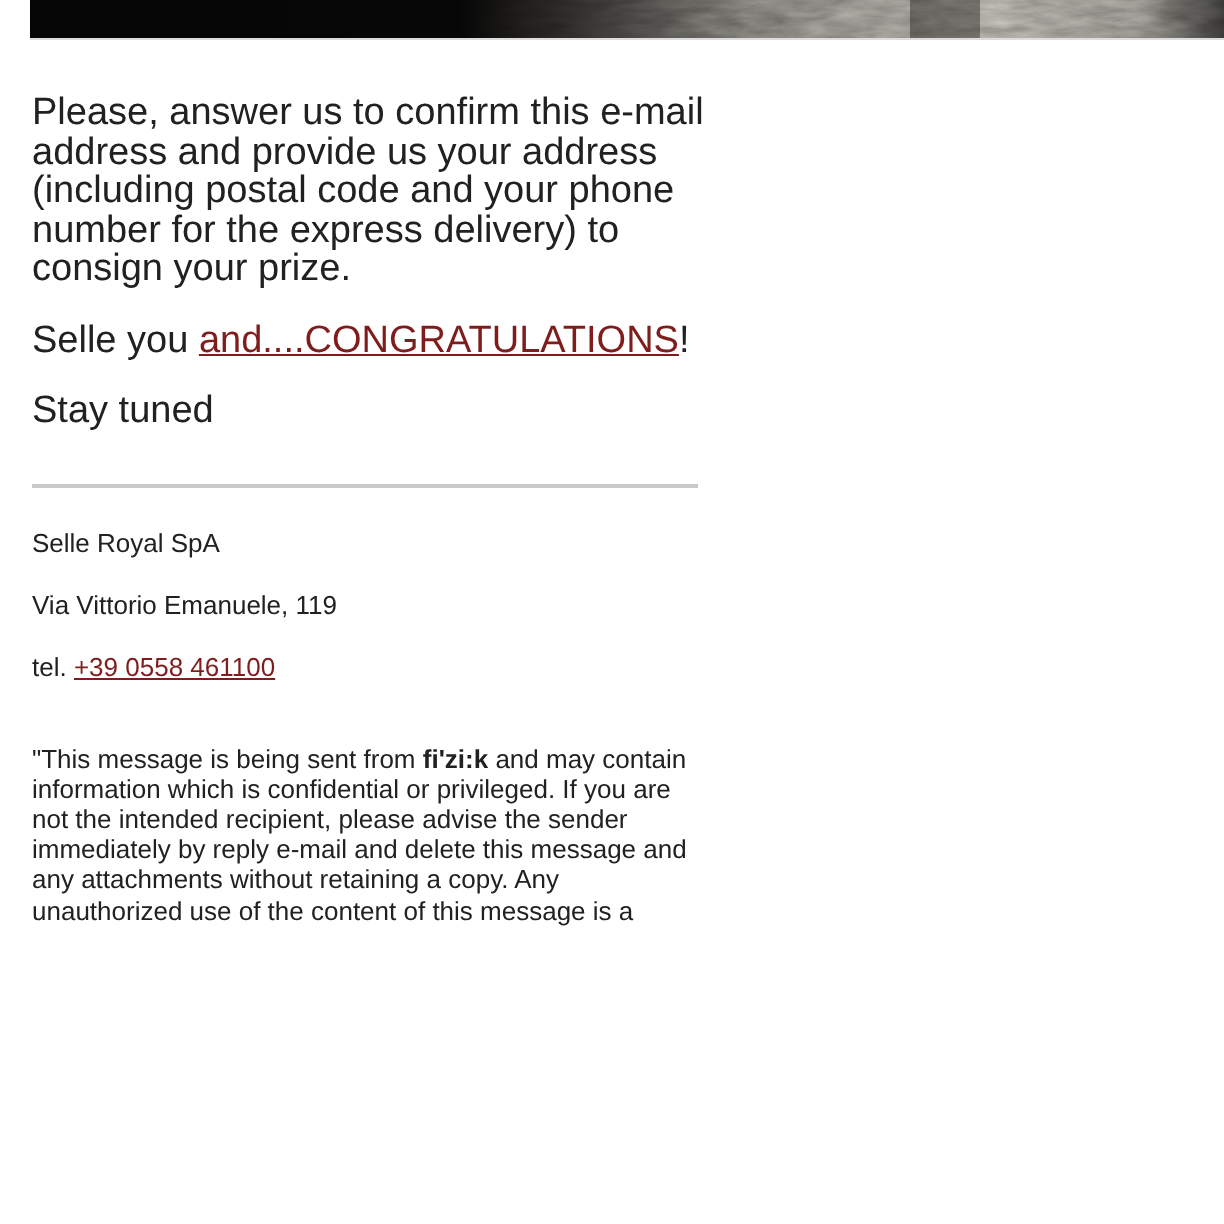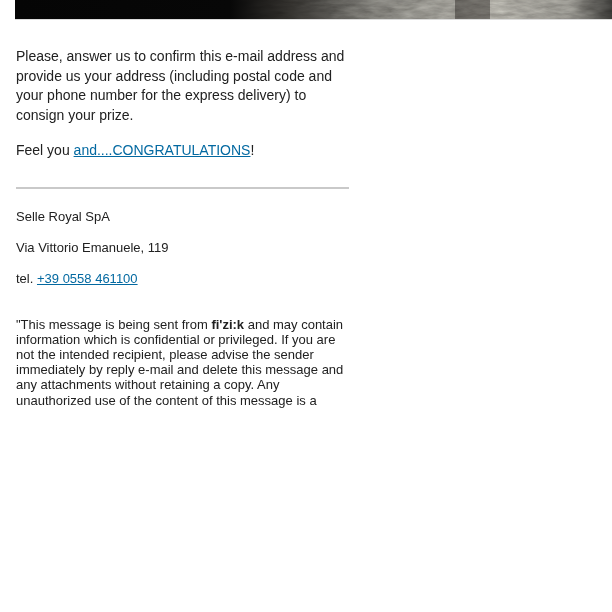--- a/index.html
+++ b/index.html
@@ -15,25 +15,25 @@
     height: 19px;
     border-bottom: 1px solid #dcdcdc;
   }
   .header-strip svg { display: block; width: 100%; height: 19px; }
 
   .content { padding: 27px 0 0 16px; }
 
   .main p {
     width: 337px;
     margin: 0 0 16px 0;
-    font-size: 14px;
+    font-size: 19px;
     line-height: 19.5px;
   }
   a.link {
-    color: #0369a1;
+    color: #7f1d1d;
     text-decoration: underline;
     cursor: pointer;
   }
   hr.divider {
     width: 333px;
     margin: 26px 0 20px 0;
     border: 0;
     height: 2px;
     background: #c9c9c9;
   }
@@ -81,21 +81,22 @@
       <rect width="597" height="19" filter="url(#gravelTex)" opacity="0.85"></rect>
       <rect x="440" width="35" height="19" fill="#181511" opacity="0.4"></rect>
       <rect width="597" height="19" fill="url(#shade)"></rect>
     </svg>
   </div>
 
   <div class="content">
 
     <div class="main">
       <p>Please, answer us to confirm this e-mail address and provide us your address (including postal code and your phone number for the express delivery) to consign your prize.</p>
-      <p><span>Feel you </span><a href="#" class="link">and....CONGRATULATIONS</a><span>!</span></p>
+      <p><span>Selle you </span><a href="#" class="link">and....CONGRATULATIONS</a><span>!</span></p>
+      <p>Stay tuned</p>
     </div>
 
     <hr class="divider">
 
     <div class="signature">
       <p>Selle Royal SpA</p>
       <p>Via Vittorio Emanuele, 119</p>
       <p><span>tel. </span><a href="#" class="link">+39 0558 461100</a></p>
     </div>
 

